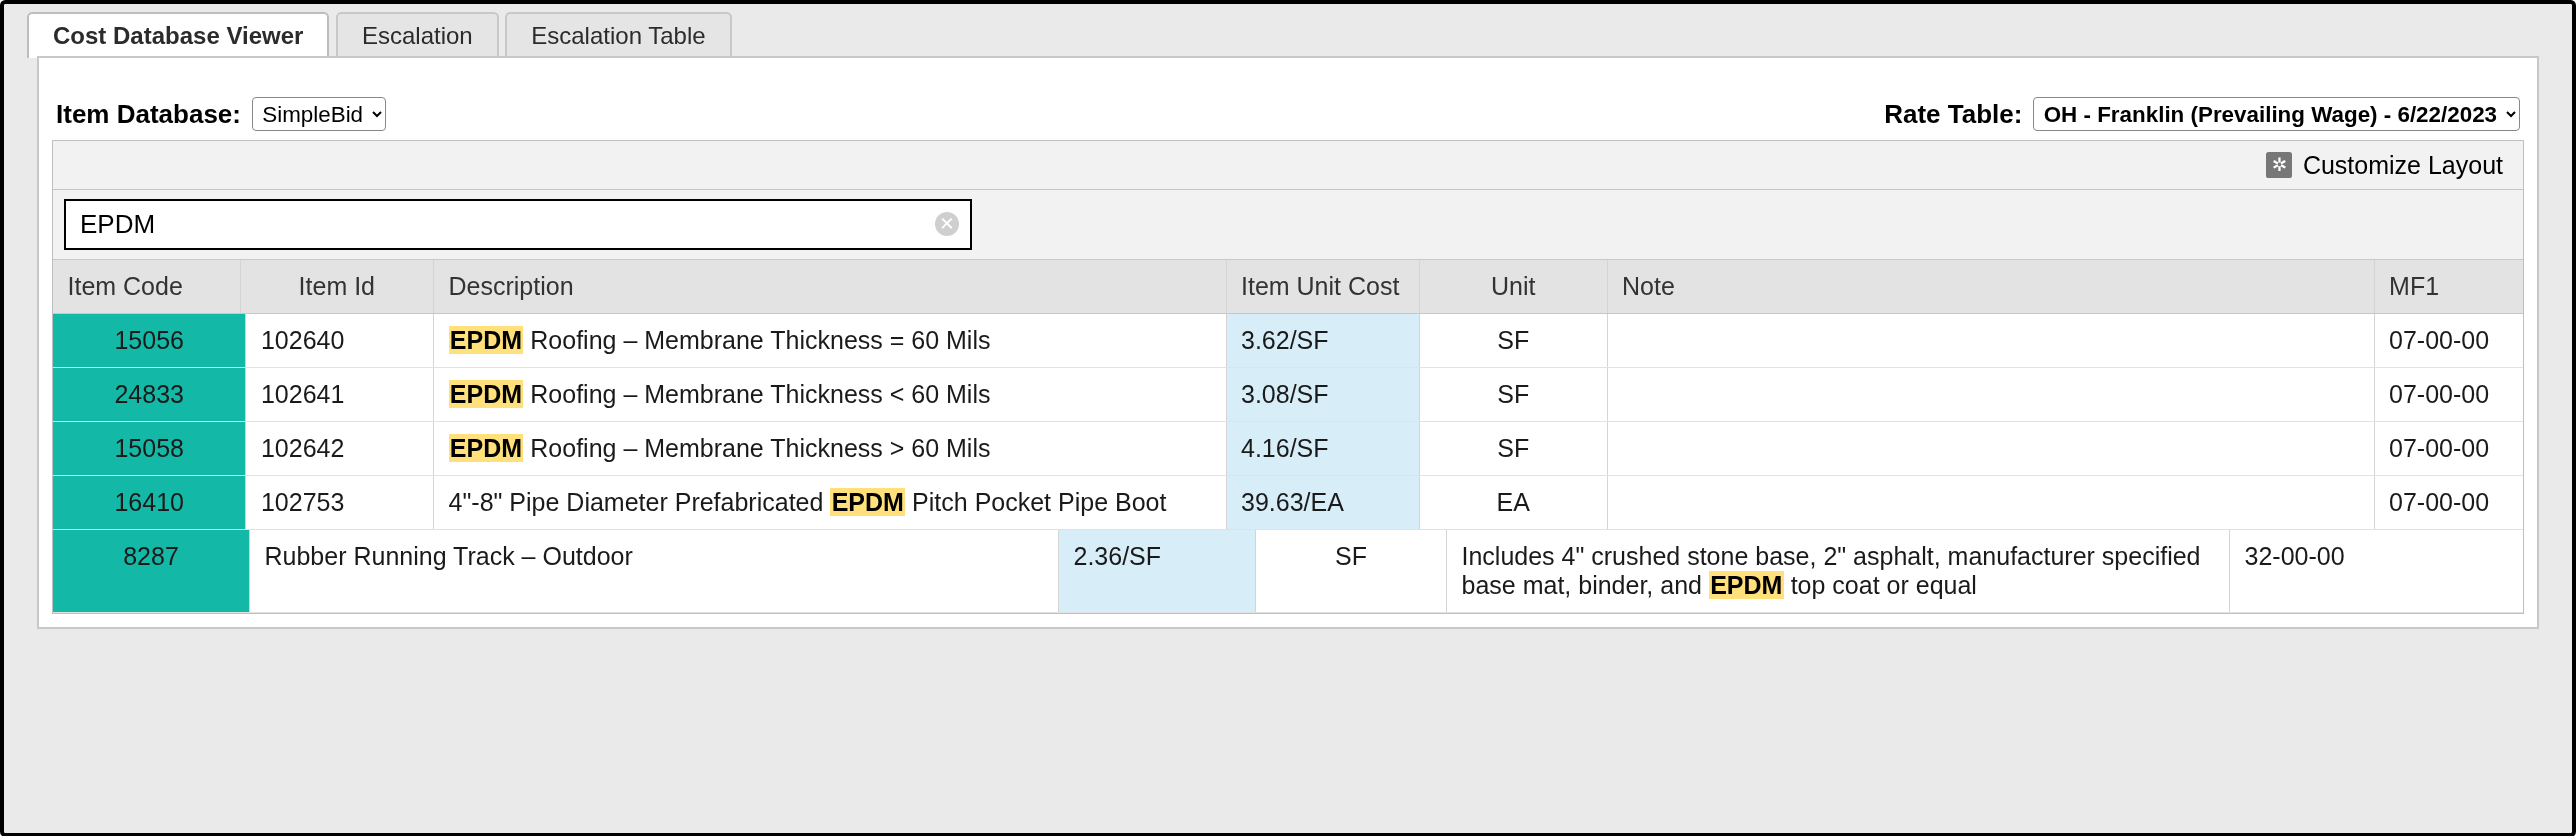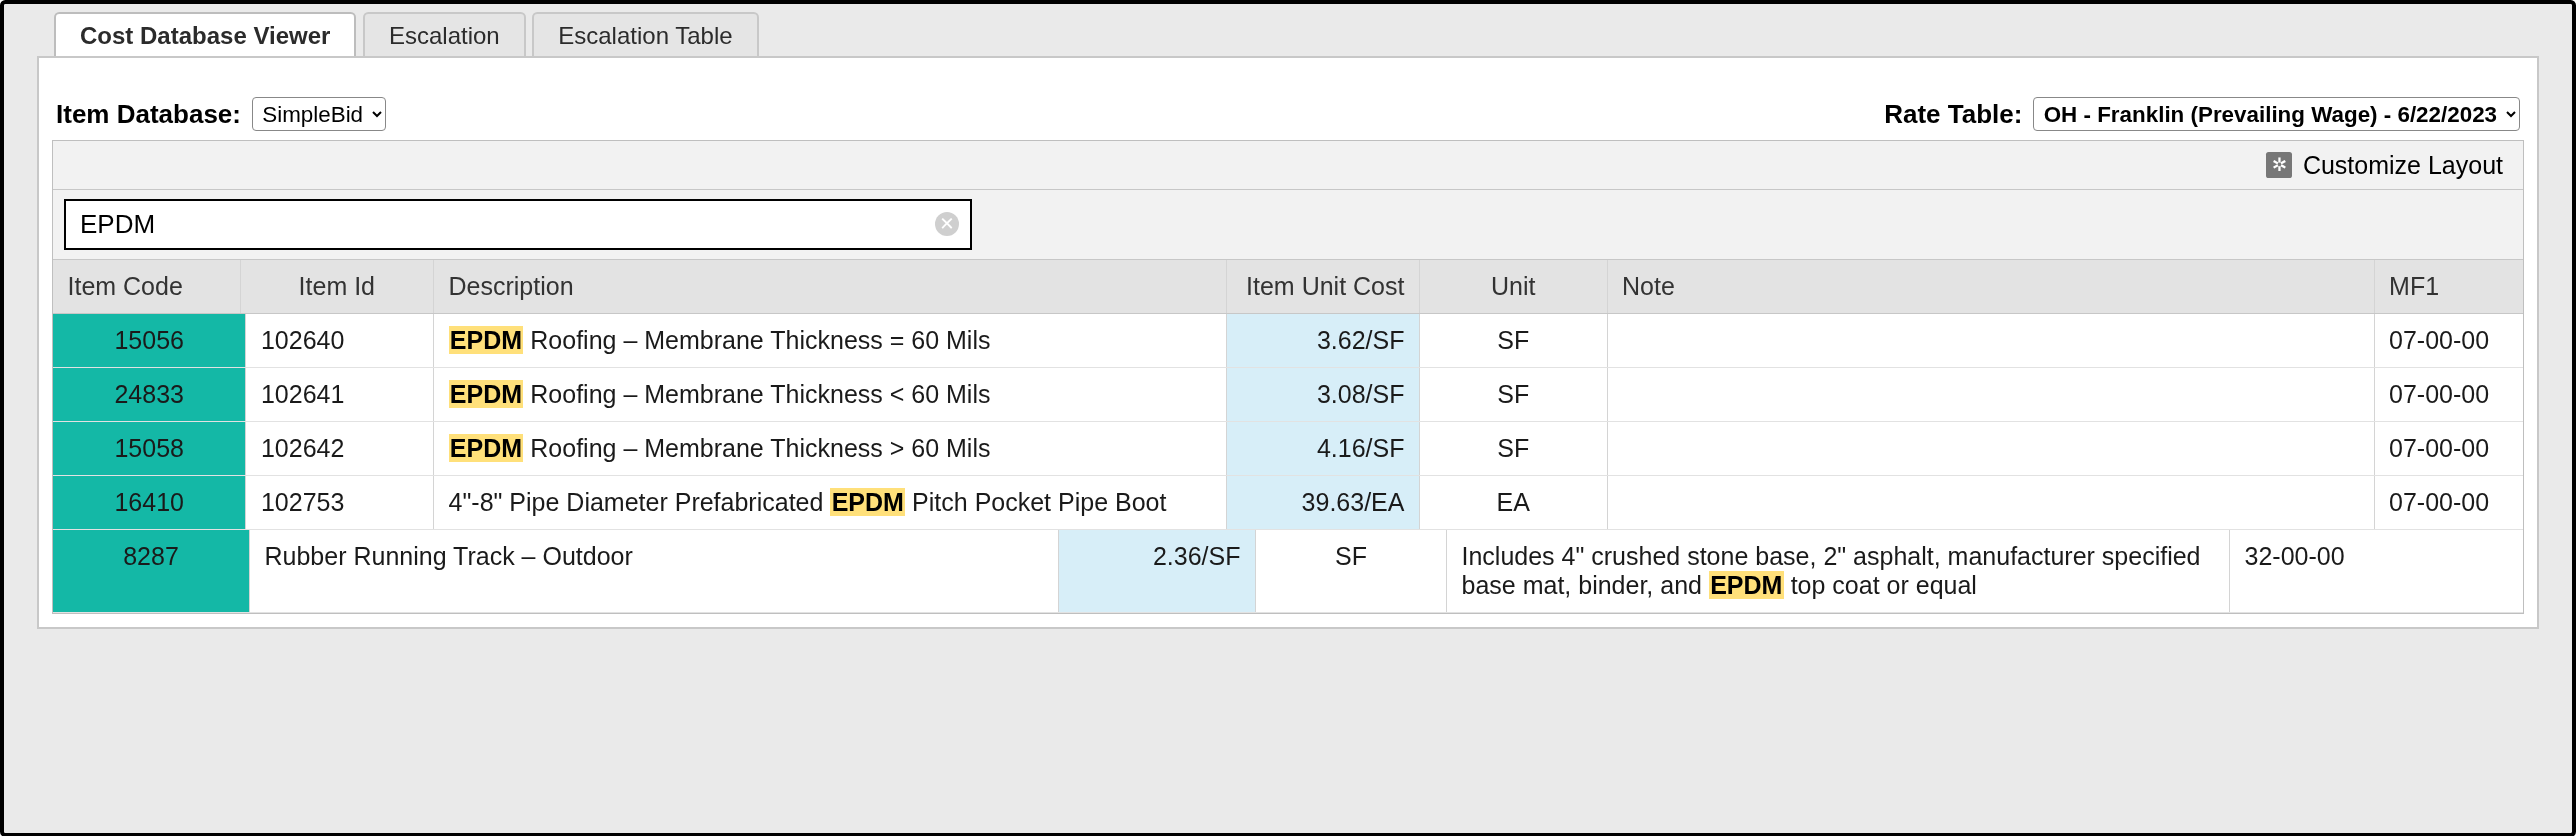--- a/index.html
+++ b/index.html
@@ -13,21 +13,21 @@
     border: 4px solid #000;
     border-radius: 5.3px;
     width: 2576px;
     height: 837px;
     background: #eaeaea;
     padding: 0;
     overflow: hidden;
   }
   .tabstrip {
     display: flex;
-    padding: 0 0 0 50px;
+    padding: 0 0 0 23px;
     background: #eaeaea;
     font-size: 24px;
     margin-top: 8px;
   }
   .tab {
     padding: 8px 24px;
     border: 2px solid #c8c8c8;
     border-bottom: none;
     background: #e5e5e5;
     color: #2b2b2b;
@@ -139,21 +139,21 @@
   .colh, .cell {
     padding: 12px 14.5px;
     border-right: 1.3px solid #d4d4d4;
     overflow: hidden;
     white-space: normal;
   }
   .colh { cursor: pointer; }
   .c-id   { width: 197px; text-align: center; }
   .c-code { width: 191px; }
   .c-desc { width: 809px; }
-  .c-cost { width: 197px; text-align: right; }
+  .c-cost { width: 197px; text-align: left; }
   .c-unit { width: 191px; text-align: center; }
   .c-note { width: 783px; }
   .c-mf1  { width: 151px; border-right: none; }
   .rows { font-size: 25px; color: #1a1a1a; }
   .row { border-bottom: 1.3px solid #e2e2e2; }
   .row .c-id { background: #14b8a6; }
   .row .c-cost { background: #d7eef8; }
   mark.hl { background: #ffe07a; font-weight: 700; color: #000; padding: 0 1.3px; }
 </style>
 </head>

